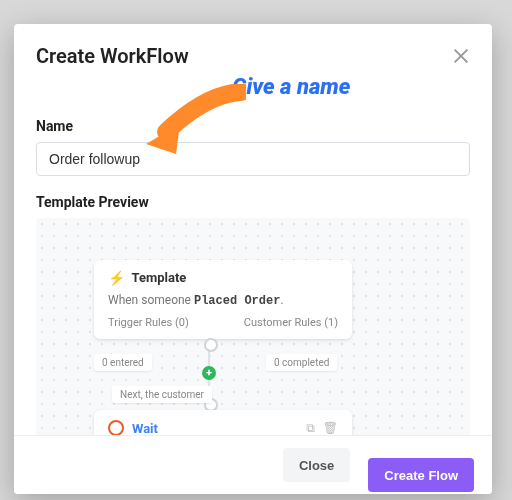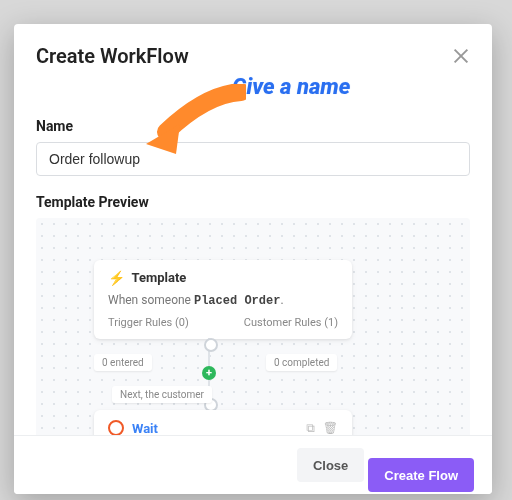--- a/index.html
+++ b/index.html
@@ -32,21 +32,21 @@
   .dot.t{top:120px;}
   .dot.b{top:180px;}
   .plus{position:absolute;left:166px;top:148px;width:14px;height:14px;background:#2eb85c;border-radius:50%;color:#fff;font-size:11px;font-weight:700;line-height:14px;text-align:center;}
   .wait{left:58px;top:192px;width:230px;padding:10px 14px;}
   .wait-hd{display:flex;align-items:center;justify-content:space-between;}
   .wait-title{display:flex;align-items:flex-end;font-weight:700;color:#3b82f6;font-size:13px;}
   .ring{width:12px;height:12px;border:2px solid #f05a28;border-radius:50%;margin-right:8px;}
   .wait-ic{display:flex;gap:8px;color:#bbb;font-size:12px;}
   .wait-line{margin-top:8px;font-size:12px;color:#888;}
   .wait-line b{color:#444;}
-  .ftr{position:absolute;bottom:0;left:0;right:0;height:58px;border-top:1px solid #eceef0;display:flex;align-items:center;justify-content:flex-end;padding:0 18px;gap:4px;background:#fff;}
+  .ftr{position:absolute;bottom:0;left:0;right:0;height:58px;border-top:1px solid #eceef0;display:flex;align-items:center;justify-content:flex-end;padding:0 18px;gap:18px;background:#fff;}
   .btn{height:34px;padding:0 16px;border-radius:4px;font-size:13px;font-weight:600;border:none;cursor:pointer;}
   .btn.sec{background:#f3f4f6;color:#555;}
   .btn.pri{background:#8b5cf6;color:#fff;margin-top:20px;}
   .annot{position:absolute;left:218px;top:50px;font-size:22px;font-weight:800;color:#2a6ff0;font-style:italic;text-shadow:0 0 1px rgba(42,111,240,.3);}
   .arrow{position:absolute;left:132px;top:60px;width:100px;height:70px;pointer-events:none;}
 </style>
 </head>
 <body>
 <div class="bg"></div>
 

